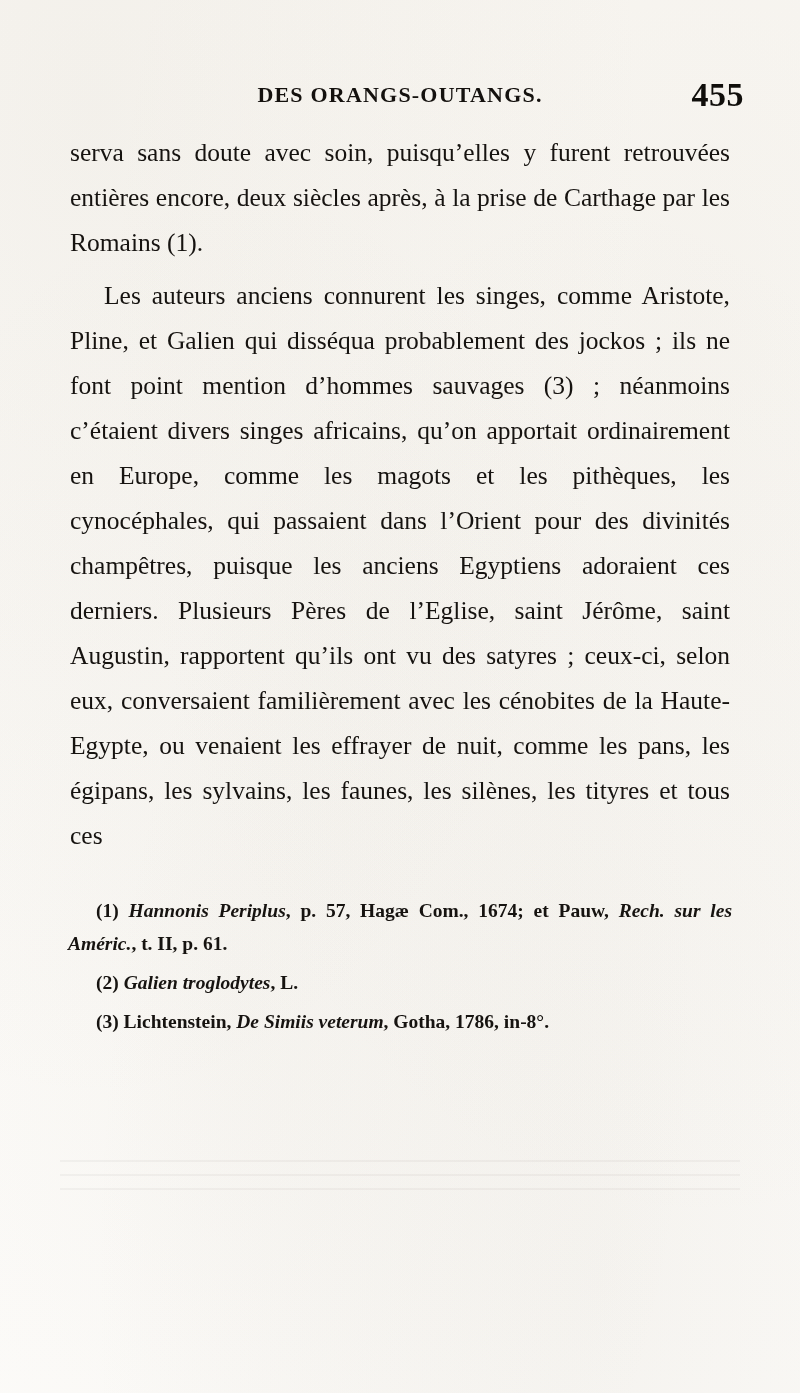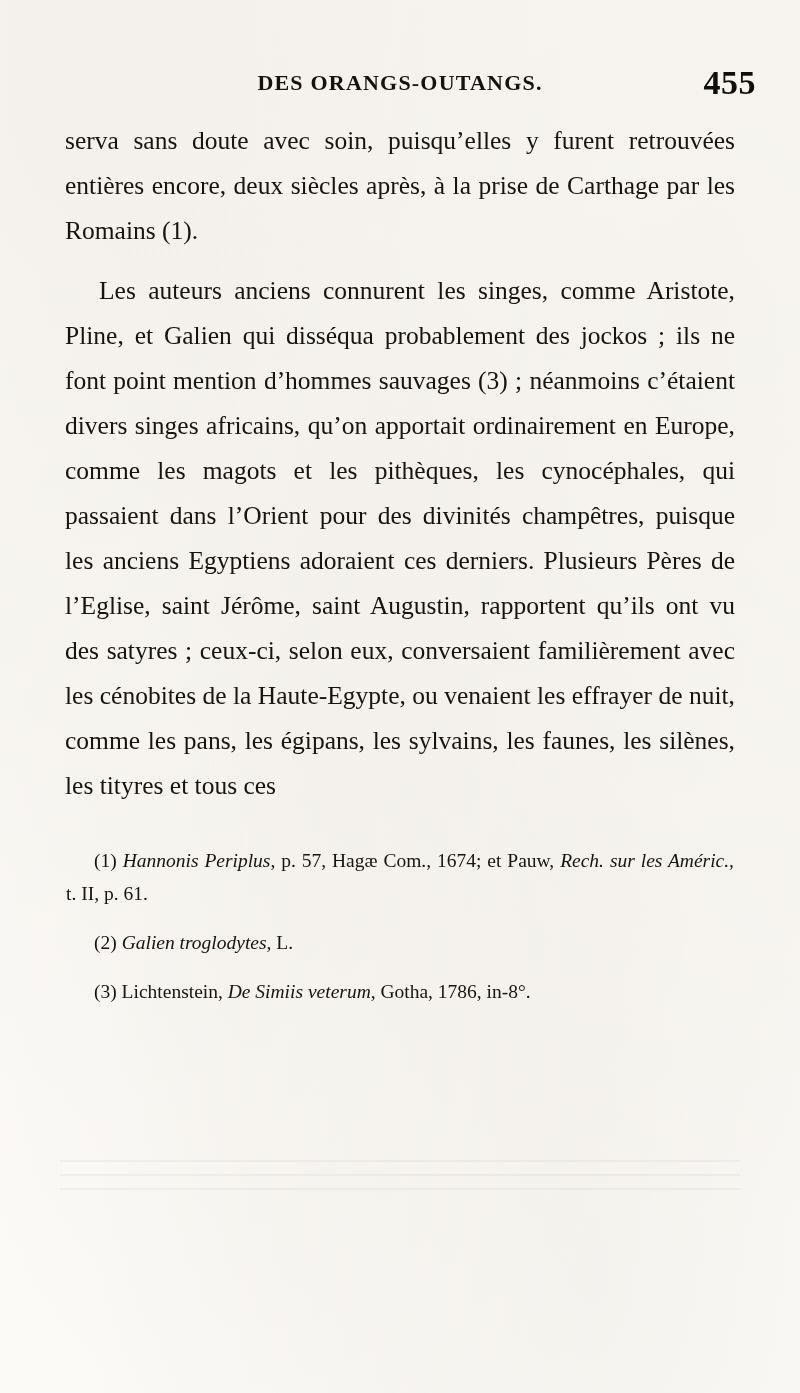--- a/index.html
+++ b/index.html
@@ -14,21 +14,21 @@
     color: #171310;
     position: relative;
     overflow: hidden;
   }
   .page {
     position: relative;
     width: 800px;
     height: 1393px;
     background: #0369a1;
     box-sizing: border-box;
-    padding: 0;
+    padding: 12px;
   }
   
   .page::before {
     content: "";
     position: absolute;
     inset: 0;
     background:
       radial-gradient(ellipse at 12% 8%, rgba(180,170,150,0.10), rgba(255,255,255,0) 55%),
       radial-gradient(ellipse at 88% 22%, rgba(190,180,160,0.09), rgba(255,255,255,0) 60%),
       radial-gradient(ellipse at 30% 72%, rgba(185,175,155,0.08), rgba(255,255,255,0) 58%),
@@ -70,35 +70,36 @@
 
   .body-text {
     margin: 22px 50px 0 50px;
     font-size: 25.5px;
     line-height: 45px;
     text-align: justify;
     text-justify: inter-word;
     color: #161310;
   }
   .body-text p {
-    margin: 15px;
+    margin: 8px;
   }
   .body-text p.indent {
     text-indent: 34px;
   }
 
   .footnotes {
     margin: 36px 50px 0 50px;
     font-size: 19.5px;
     line-height: 33px;
     color: #161310;
     text-align: justify;
   }
   .footnotes p {
-    margin: 16px;
+    margin: 6px;
+    font-weight: bold;
   }
   .footnotes p.fn-first {
     text-indent: 28px;
   }
   .footnotes p.fn {
     text-indent: 28px;
   }
   .it { font-style: italic; }
 
   

